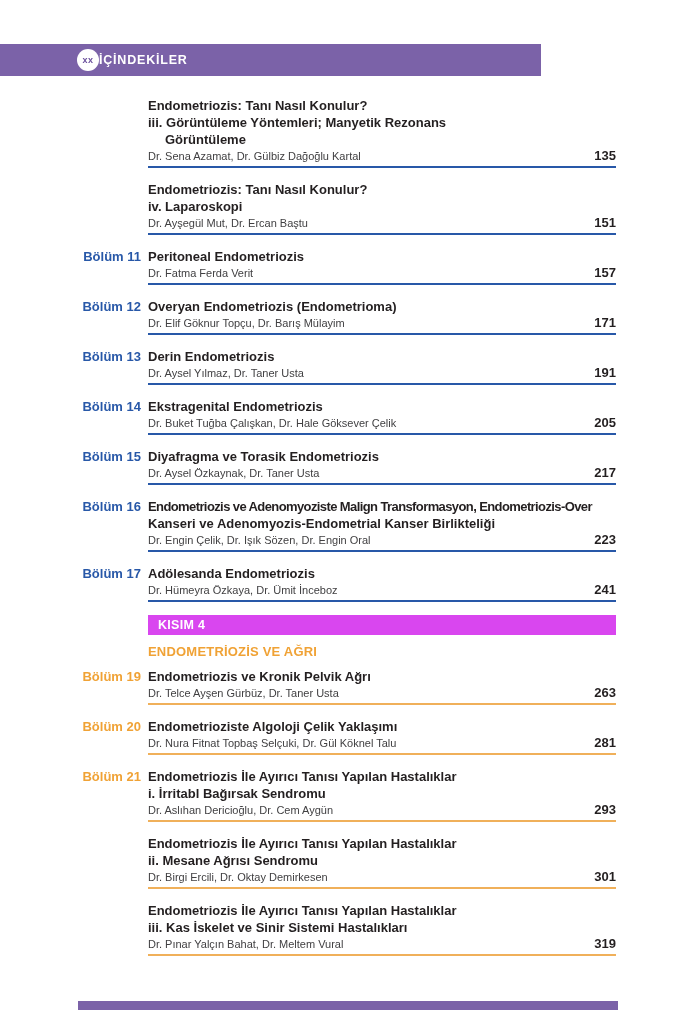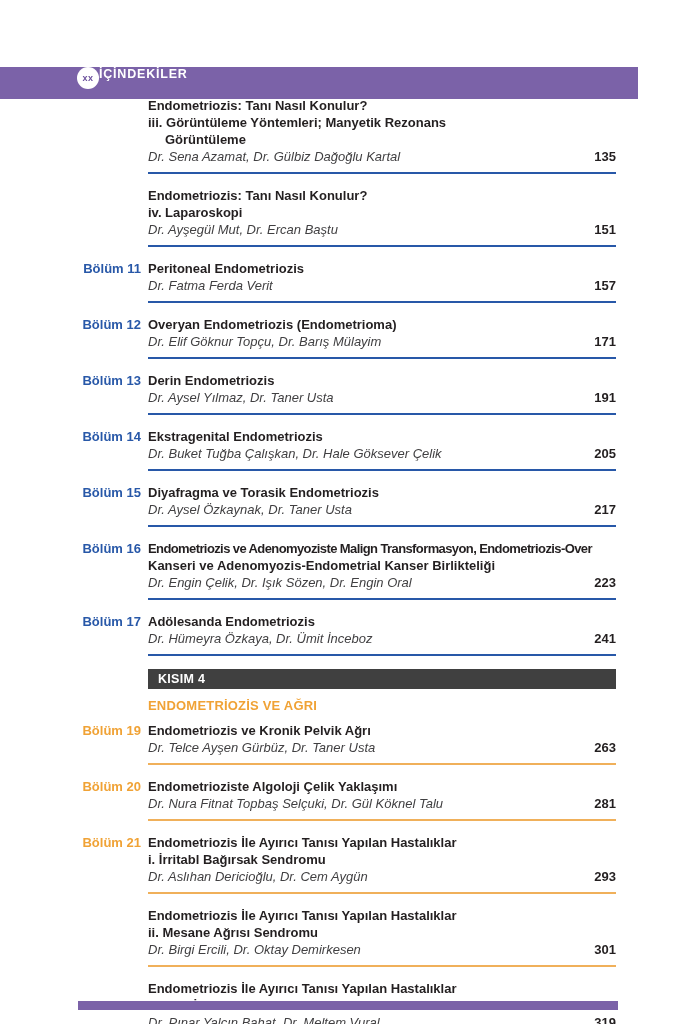--- a/index.html
+++ b/index.html
@@ -3,53 +3,53 @@
 <meta charset="utf-8">
 <style>
   html,body{margin:0;padding:0;}
   body{
     width:696px;height:1024px;position:relative;overflow:hidden;
     background:#ffffff;font-family:"Liberation Sans",sans-serif;
     -webkit-font-smoothing:antialiased;
   }
   
   .header-bar{
-    position:absolute;top:67px;left:0;width:638px;height:32px;
-    background:#7b62a8;display:flex;align-items:flex-start;
+    position:absolute;top:44px;left:0;width:541px;height:32px;
+    background:#7b62a8;display:flex;align-items:center;
   }
   .badge{
     width:22px;height:22px;border-radius:50%;background:#ffffff;
     color:#6a4f9c;font-weight:bold;font-size:9px;letter-spacing:.5px;
     display:flex;align-items:center;justify-content:center;margin-left:77px;
   }
   .header-title{
     color:#ffffff;font-weight:bold;font-size:12.5px;letter-spacing:.8px;
   }
   
   .content{position:absolute;top:97px;left:0;width:696px;}
   .entry{display:flex;margin-bottom:13px;}
   .chapter{
     width:148px;box-sizing:border-box;text-align:right;padding-right:7px;
     font-weight:bold;font-size:13px;line-height:17px;white-space:nowrap;padding-left:20px;
   }
   .chapter.blue{color:#2858a8;}
   .chapter.orange{color:#f0a235;}
-  .body{width:468px;padding-bottom:7px;}
+  .body{width:468px;padding-bottom:1px;}
   .body.blue{border-bottom:2px solid #2858a8;}
   .body.orange{border-bottom:2px solid #f0b05a;}
   .t{font-weight:bold;font-size:13px;line-height:17px;color:#231f20;}
   .t.indent{padding-left:17px;}
   .t.squeeze{letter-spacing:-0.6px;}
   .meta{display:flex;justify-content:space-between;align-items:baseline;}
-  .authors{font-size:13px;color:#414042;line-height:17px;font-style:italic;}
+  .authors{font-size:11px;color:#414042;line-height:17px;}
   .page{font-weight:bold;font-size:13px;color:#231f20;padding-left:8px;}
   
   .kisim-band{
     margin:1px 0 9px 148px;width:468px;height:20px;box-sizing:border-box;
-    background:#404040;color:#ffffff;font-weight:bold;font-size:12.5px;
+    background:#d946ef;color:#ffffff;font-weight:bold;font-size:12.5px;
     line-height:20px;padding-left:10px;letter-spacing:.3px;
   }
   .section-heading{
     margin:0 0 9px 148px;color:#f0a235;font-weight:bold;font-size:13px;
     letter-spacing:.2px;
   }
   
   .footer-bar{
     position:absolute;left:78px;bottom:14px;width:540px;height:9px;background:#7b62a8;
   }

